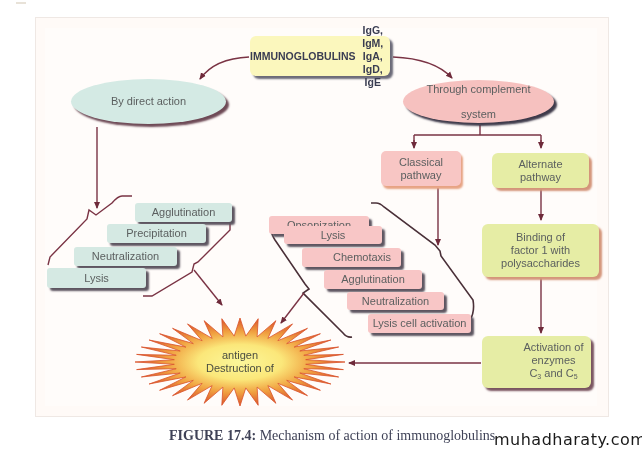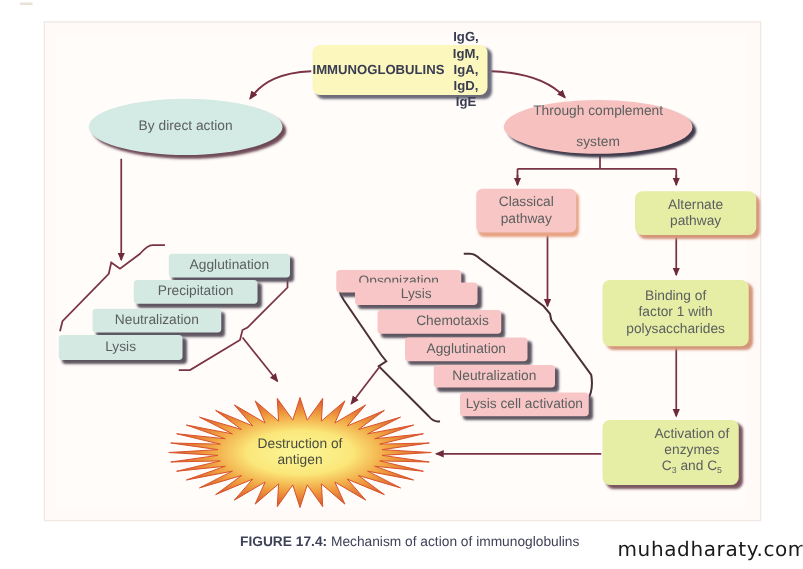--- a/index.html
+++ b/index.html
@@ -18,22 +18,22 @@
     .ellipse { border-radius: 50%; }
     .teal { background: #d4eae4; box-shadow: 3px 3px 2px #6e4a56; }
     .pink-ell { background: #f6c1bf; box-shadow: 3px 3px 2px #3e3a4a; }
     .teal-box { background: #d5e9e3; border-radius: 3px; box-shadow: 3px 3px 2px #5d5560; }
     .pink-box { background: #f8c6c6; border-radius: 3px; box-shadow: 3px 3px 2px #5d5560; }
     .pink-path { background: #f8c6c4; border-radius: 5px; box-shadow: 2px 3px 2px #e7a383; }
     .green-box { background: #e6eda5; border-radius: 6px; box-shadow: 3px 3px 2px #d4957a; }
     .green-box.dark { box-shadow: 3px 3px 2px #7a5560; }
     .burst-label { position: absolute; left: 190px; top: 349px; width: 100px; text-align: center;
                    font-size: 11px; line-height: 13px; color: #4a4d40; }
-    .caption { position: absolute; left: 192px; top: 428px; font-size: 11px; color: #3f4257;
-               font-weight: normal; white-space: nowrap; }
+    .caption { position: absolute; left: 169px; top: 428px; font-size: 14px; color: #3f4257;
+               font-weight: normal; white-space: nowrap; font-family: Liberation Serif, serif; }
     .caption b { font-weight: bold; }
     .watermark { position: absolute; left: 494px; top: 430px; font-family: "DejaVu Sans", sans-serif;
                  font-size: 16px; color: #1a1a1a; letter-spacing: 0.5px; white-space: nowrap; }
     sub { font-size: 7px; vertical-align: -2px; }
     .corner-mark { position: absolute; left: 16px; top: 2px; width: 10px; height: 2px; background: #e8e2d8; }
   </style>
 </head>
 <body>
 
 <div class="corner-mark"></div>
@@ -102,21 +102,21 @@
   <span>Neutralization</span>
 </div>
 <div class="node teal-box" style="left:47px; top:268px; width:99px; height:20px;">
   <span>Lysis</span>
 </div>
 
 <div class="node pink-path" style="left:381px; top:151px; width:80px; height:35px; flex-direction:column;">
   <span>Classical</span>
   <span>pathway</span>
 </div>
-<div class="node green-box" style="left:508px; top:153px; width:97px; height:35px; flex-direction:column;">
+<div class="node green-box" style="left:492px; top:153px; width:97px; height:35px; flex-direction:column;">
   <span>Alternate</span>
   <span>pathway</span>
 </div>
 
 <div class="node pink-box" style="left:269px; top:216px; width:100px; height:18px;">
   <span>Opsonization</span>
 </div>
 <div class="node pink-box" style="left:284px; top:226px; width:98px; height:18px;">
   <span>Lysis</span>
 </div>
@@ -139,19 +139,19 @@
   <span>polysaccharides</span>
 </div>
 
 <div class="node green-box dark" style="left:482px; top:336px; width:109px; height:52px; flex-direction:column;padding-left:34px;">
   <span>Activation of</span>
   <span>enzymes</span>
   <span><span>C</span><sub>3</sub><span> and </span><span>C</span><sub>5</sub></span>
 </div>
 
 <div class="burst-label">
+  <div>antigen</div>
   <div>Destruction of</div>
-  <div>antigen</div>
 </div>
 
 <div class="caption"><b>FIGURE 17.4:</b><span> Mechanism of action of immunoglobulins</span></div>
 
 <div class="watermark">muhadharaty.com</div>
 
 </body></html>

